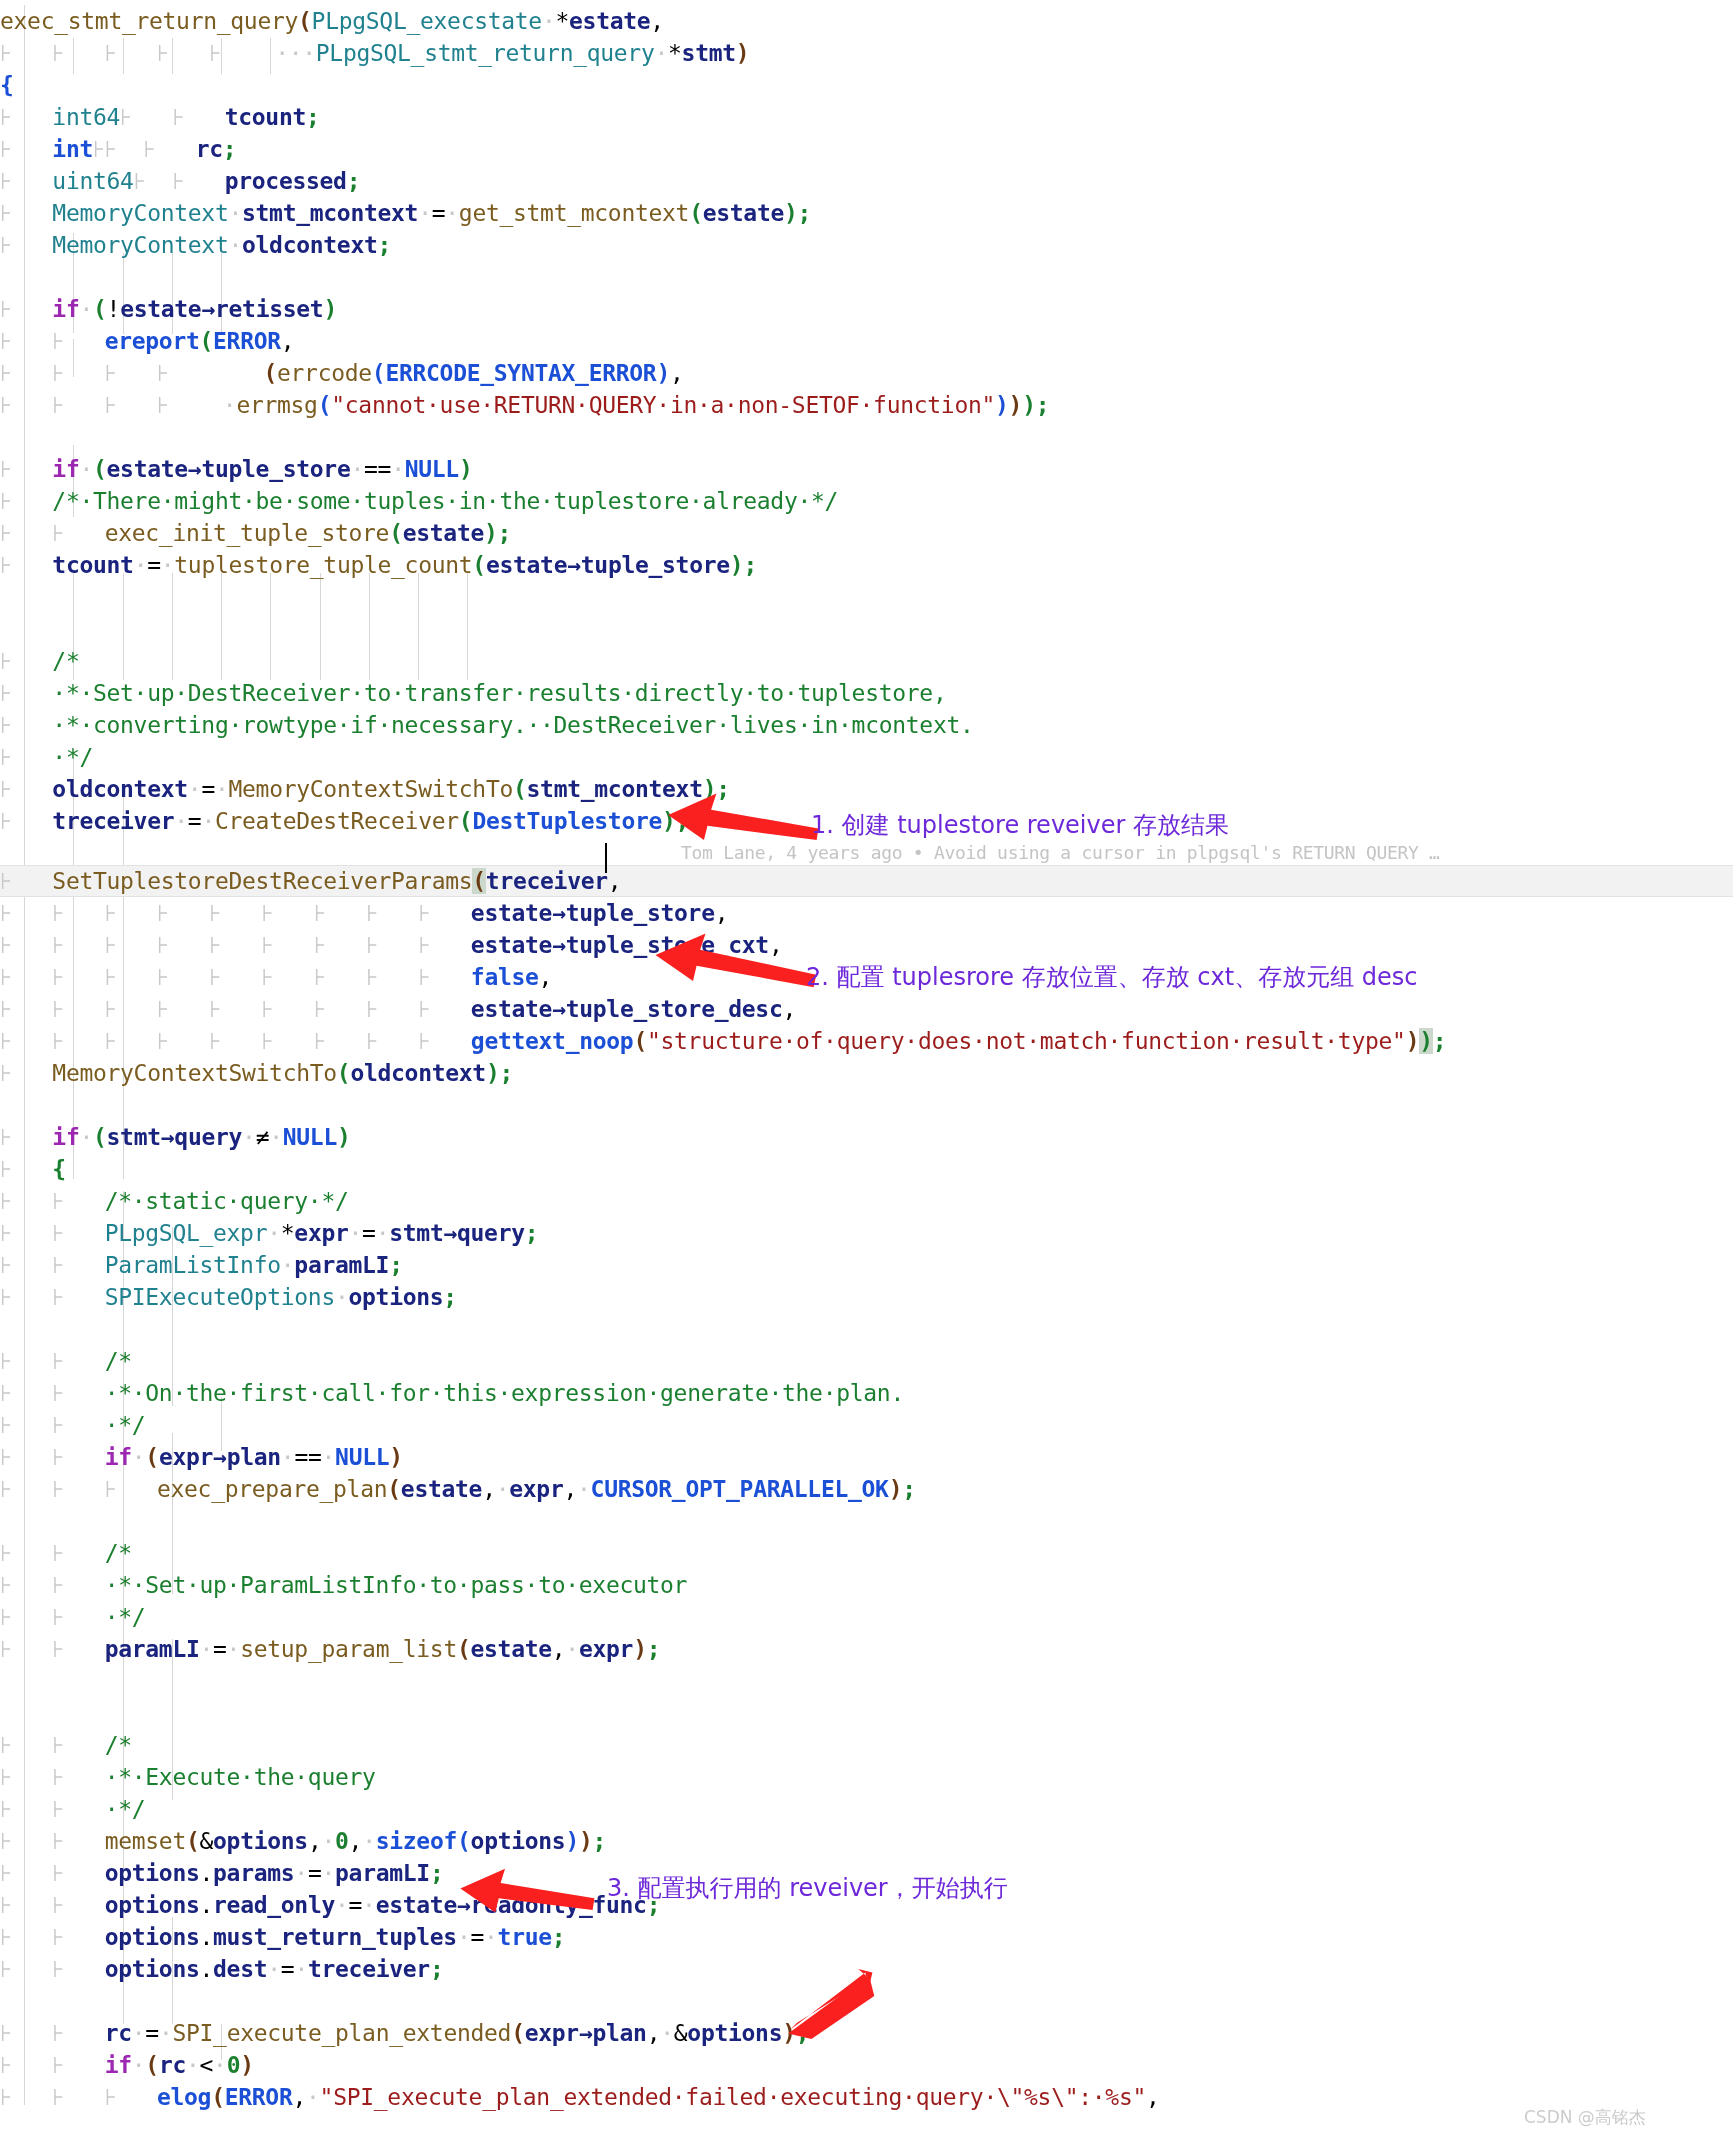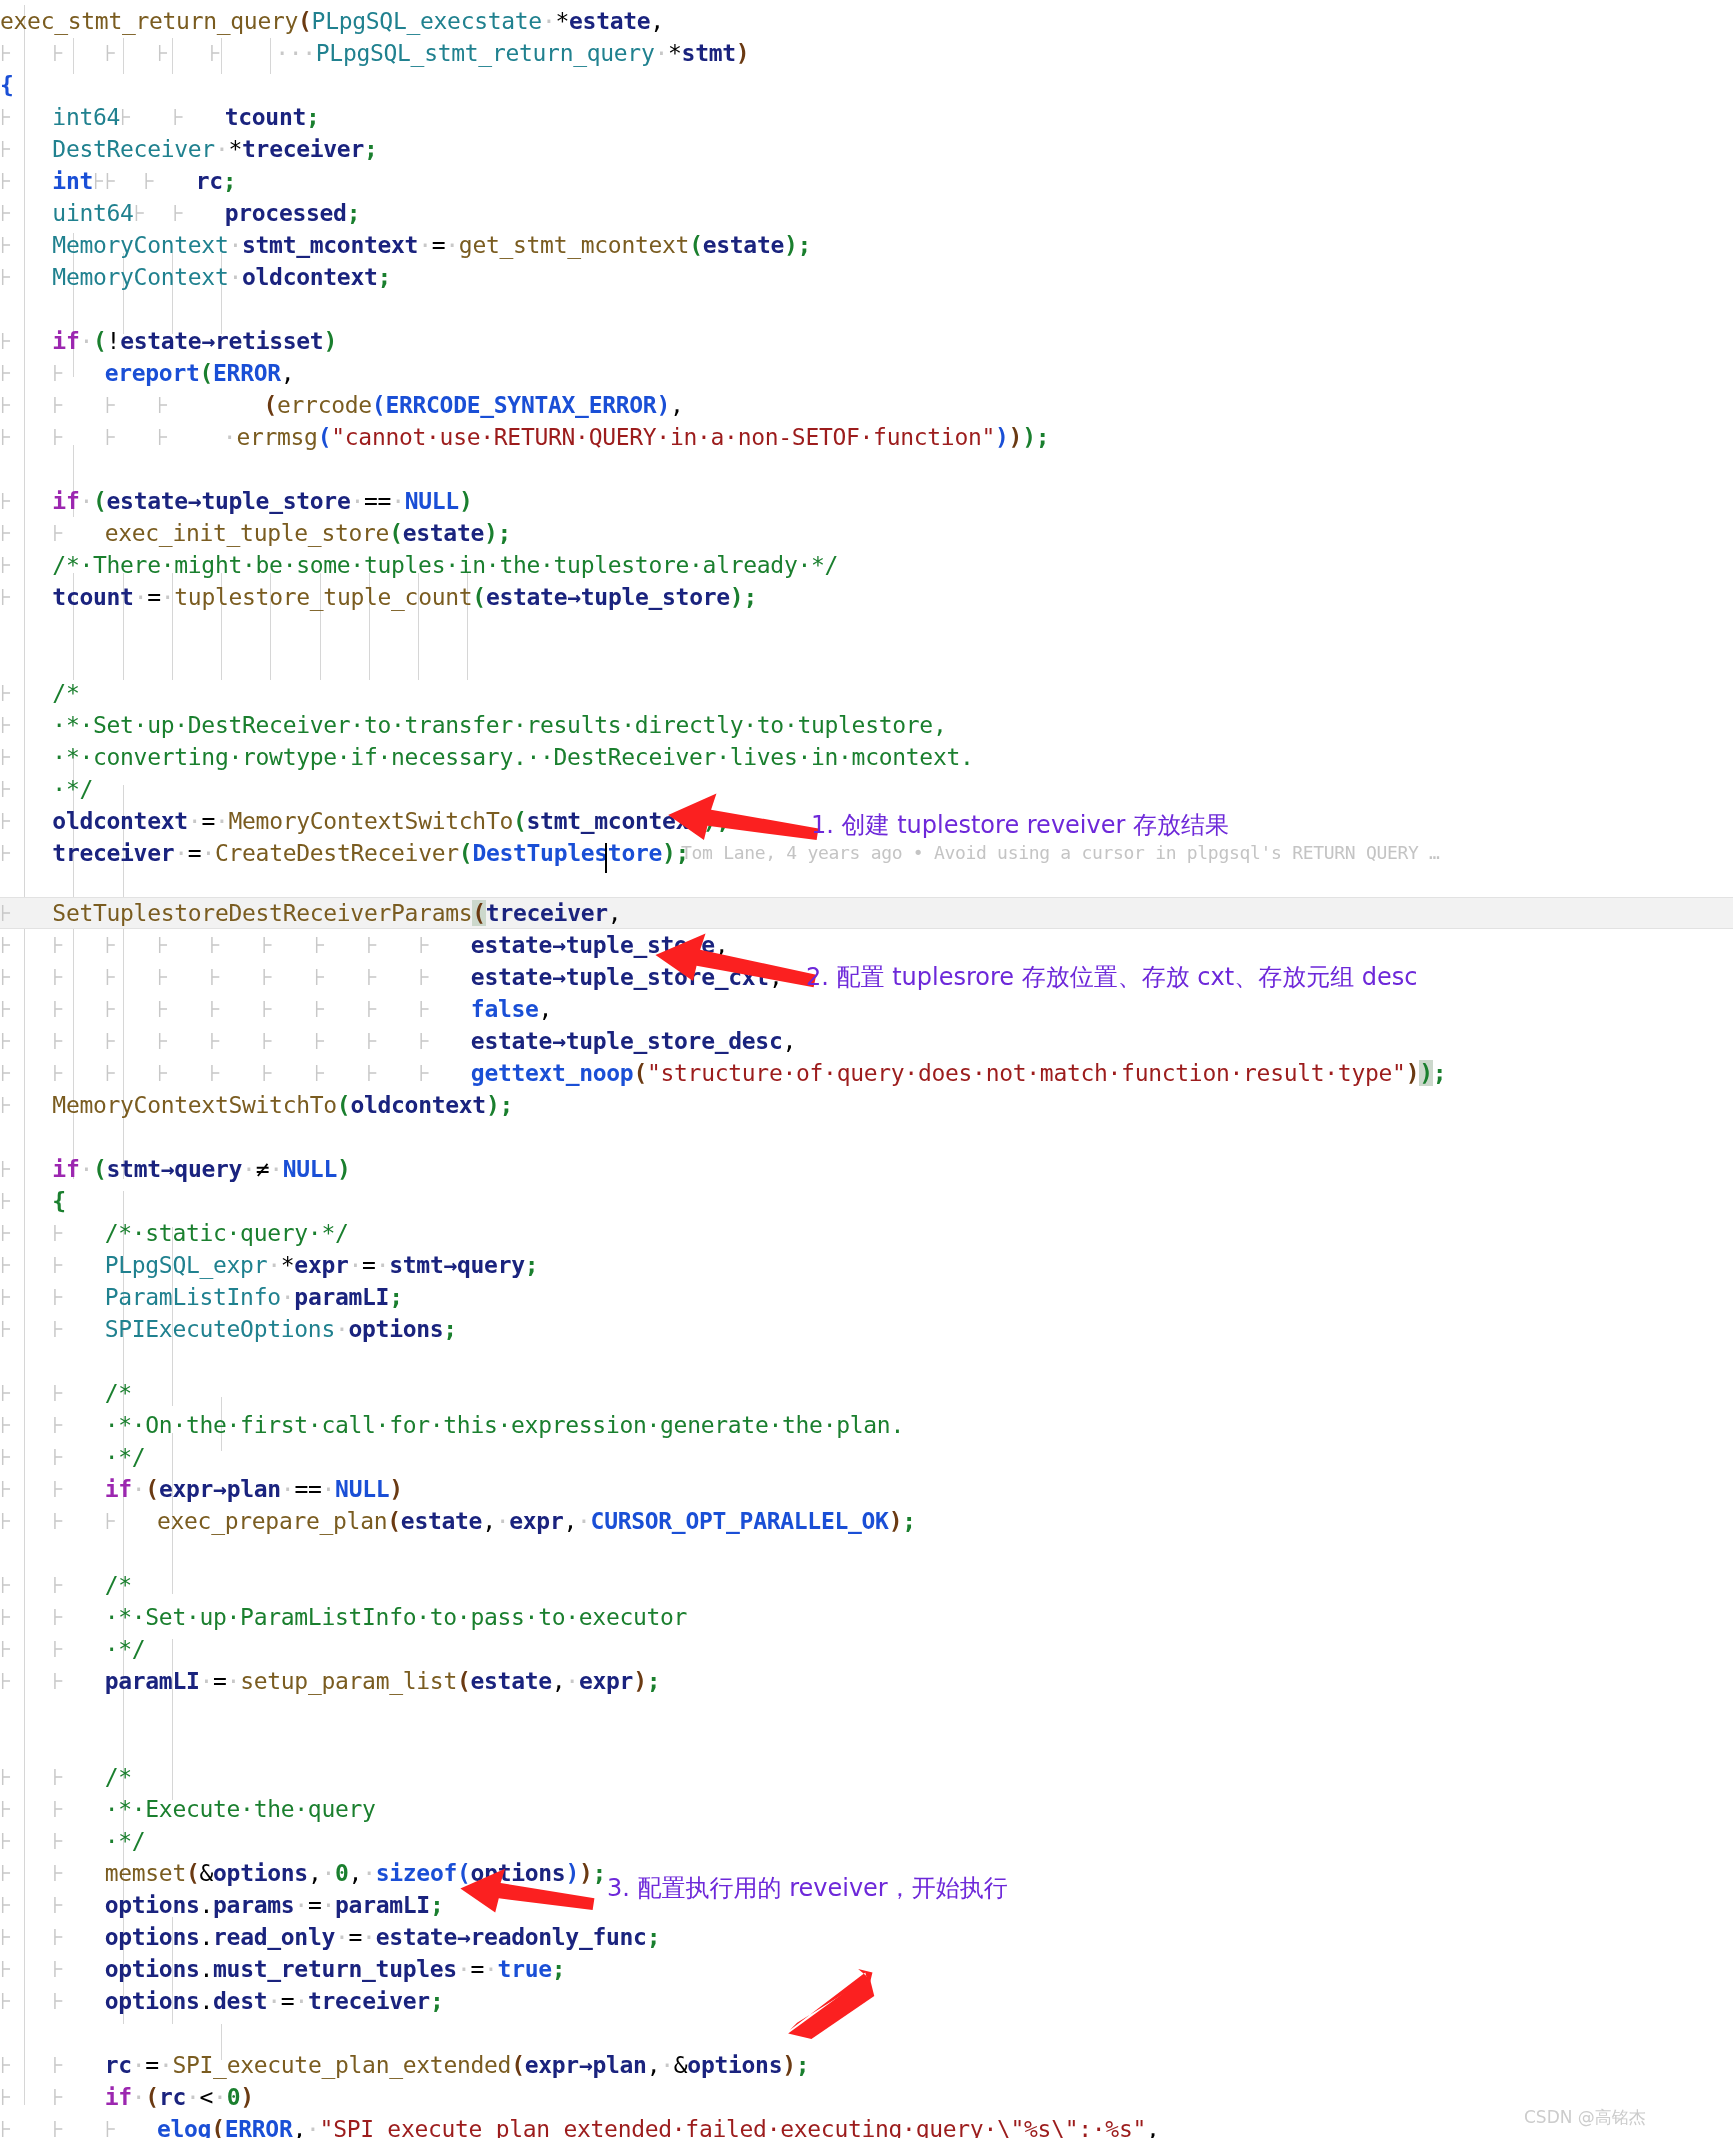--- a/index.html
+++ b/index.html
@@ -171,21 +171,20 @@
   <div class="code-area">
 
     <div class="line"><span class="fn">exec_stmt_return_query</span><span class="puncd">(</span><span class="type">PLpgSQL_execstate</span><span class="ws-dot">·</span><span class="op">*</span><span class="var">estate</span><span class="plain">,</span></div>
 
     <div class="line"><span class="ws-tab">⊦   ⊦   ⊦   ⊦   ⊦    </span><span class="ws-dot">···</span><span class="type">PLpgSQL_stmt_return_query</span><span class="ws-dot">·</span><span class="op">*</span><span class="var">stmt</span><span class="puncd">)</span></div>
 
     <div class="line"><span class="brace">{</span></div>
 
     <div class="line"><span class="ws-tab">⊦   </span><span class="type">int64</span><span class="ws-tab">⊦   ⊦   </span><span class="var">tcount</span><span class="semi">;</span></div>
 
-    <div class="line"><span class="ws-tab">⊦   </span><span class="type">DestReceiver</span><span class="ws-dot">·</span><span class="op">*</span><span class="var">treceiver</span><span class="semi">;</span></div>
 
     <div class="line"><span class="ws-tab">⊦   </span><span class="macro">int</span><span class="ws-tab">⊦⊦  ⊦   </span><span class="var">rc</span><span class="semi">;</span></div>
 
     <div class="line"><span class="ws-tab">⊦   </span><span class="type">uint64</span><span class="ws-tab">⊦  ⊦   </span><span class="var">processed</span><span class="semi">;</span></div>
 
     <div class="line"><span class="ws-tab">⊦   </span><span class="type">MemoryContext</span><span class="ws-dot">·</span><span class="var">stmt_mcontext</span><span class="ws-dot">·</span><span class="op">=</span><span class="ws-dot">·</span><span class="fn">get_stmt_mcontext</span><span class="punc">(</span><span class="var">estate</span><span class="punc">)</span><span class="semi">;</span></div>
 
     <div class="line"><span class="ws-tab">⊦   </span><span class="type">MemoryContext</span><span class="ws-dot">·</span><span class="var">oldcontext</span><span class="semi">;</span></div>
 
     <div class="line"> </div>
@@ -195,23 +194,23 @@
     <div class="line"><span class="ws-tab">⊦   ⊦   </span><span class="fnb" style="color:#1a4fd6;">ereport</span><span class="punc">(</span><span class="macro">ERROR</span><span class="plain">,</span></div>
 
     <div class="line"><span class="ws-tab">⊦   ⊦   ⊦   ⊦       </span><span class="puncd">(</span><span class="fn">errcode</span><span class="puncb">(</span><span class="macro">ERRCODE_SYNTAX_ERROR</span><span class="puncb">)</span><span class="plain">,</span></div>
 
     <div class="line"><span class="ws-tab">⊦   ⊦   ⊦   ⊦    </span><span class="ws-dot">·</span><span class="fn">errmsg</span><span class="puncb">(</span><span class="str">"cannot·use·RETURN·QUERY·in·a·non-SETOF·function"</span><span class="puncb">)</span><span class="puncd">)</span><span class="semi">)</span><span class="semi">;</span></div>
 
     <div class="line"> </div>
 
     <div class="line"><span class="ws-tab">⊦   </span><span class="kw">if</span><span class="ws-dot">·</span><span class="punc">(</span><span class="var">estate</span><span class="arrow">→</span><span class="var">tuple_store</span><span class="ws-dot">·</span><span class="op">==</span><span class="ws-dot">·</span><span class="macro">NULL</span><span class="punc">)</span></div>
 
+    <div class="line"><span class="ws-tab">⊦   </span><span class="cmt">/*·There·might·be·some·tuples·in·the·tuplestore·already·*/</span></div>
+
     <div class="line"><span class="ws-tab">⊦   ⊦   </span><span class="fn">exec_init_tuple_store</span><span class="punc">(</span><span class="var">estate</span><span class="punc">)</span><span class="semi">;</span></div>
-
-    <div class="line"><span class="ws-tab">⊦   </span><span class="cmt">/*·There·might·be·some·tuples·in·the·tuplestore·already·*/</span></div>
 
     <div class="line"><span class="ws-tab">⊦   </span><span class="var">tcount</span><span class="ws-dot">·</span><span class="op">=</span><span class="ws-dot">·</span><span class="fn">tuplestore_tuple_count</span><span class="punc">(</span><span class="var">estate</span><span class="arrow">→</span><span class="var">tuple_store</span><span class="punc">)</span><span class="semi">;</span></div>
 
     <div class="line"> </div>
 
     <div class="line"> </div>
 
     <div class="line"><span class="ws-tab">⊦   </span><span class="cmt">/*</span></div>
 
     <div class="line"><span class="ws-tab">⊦   </span><span class="cmt">·*·Set·up·DestReceiver·to·transfer·results·directly·to·tuplestore,</span></div>

